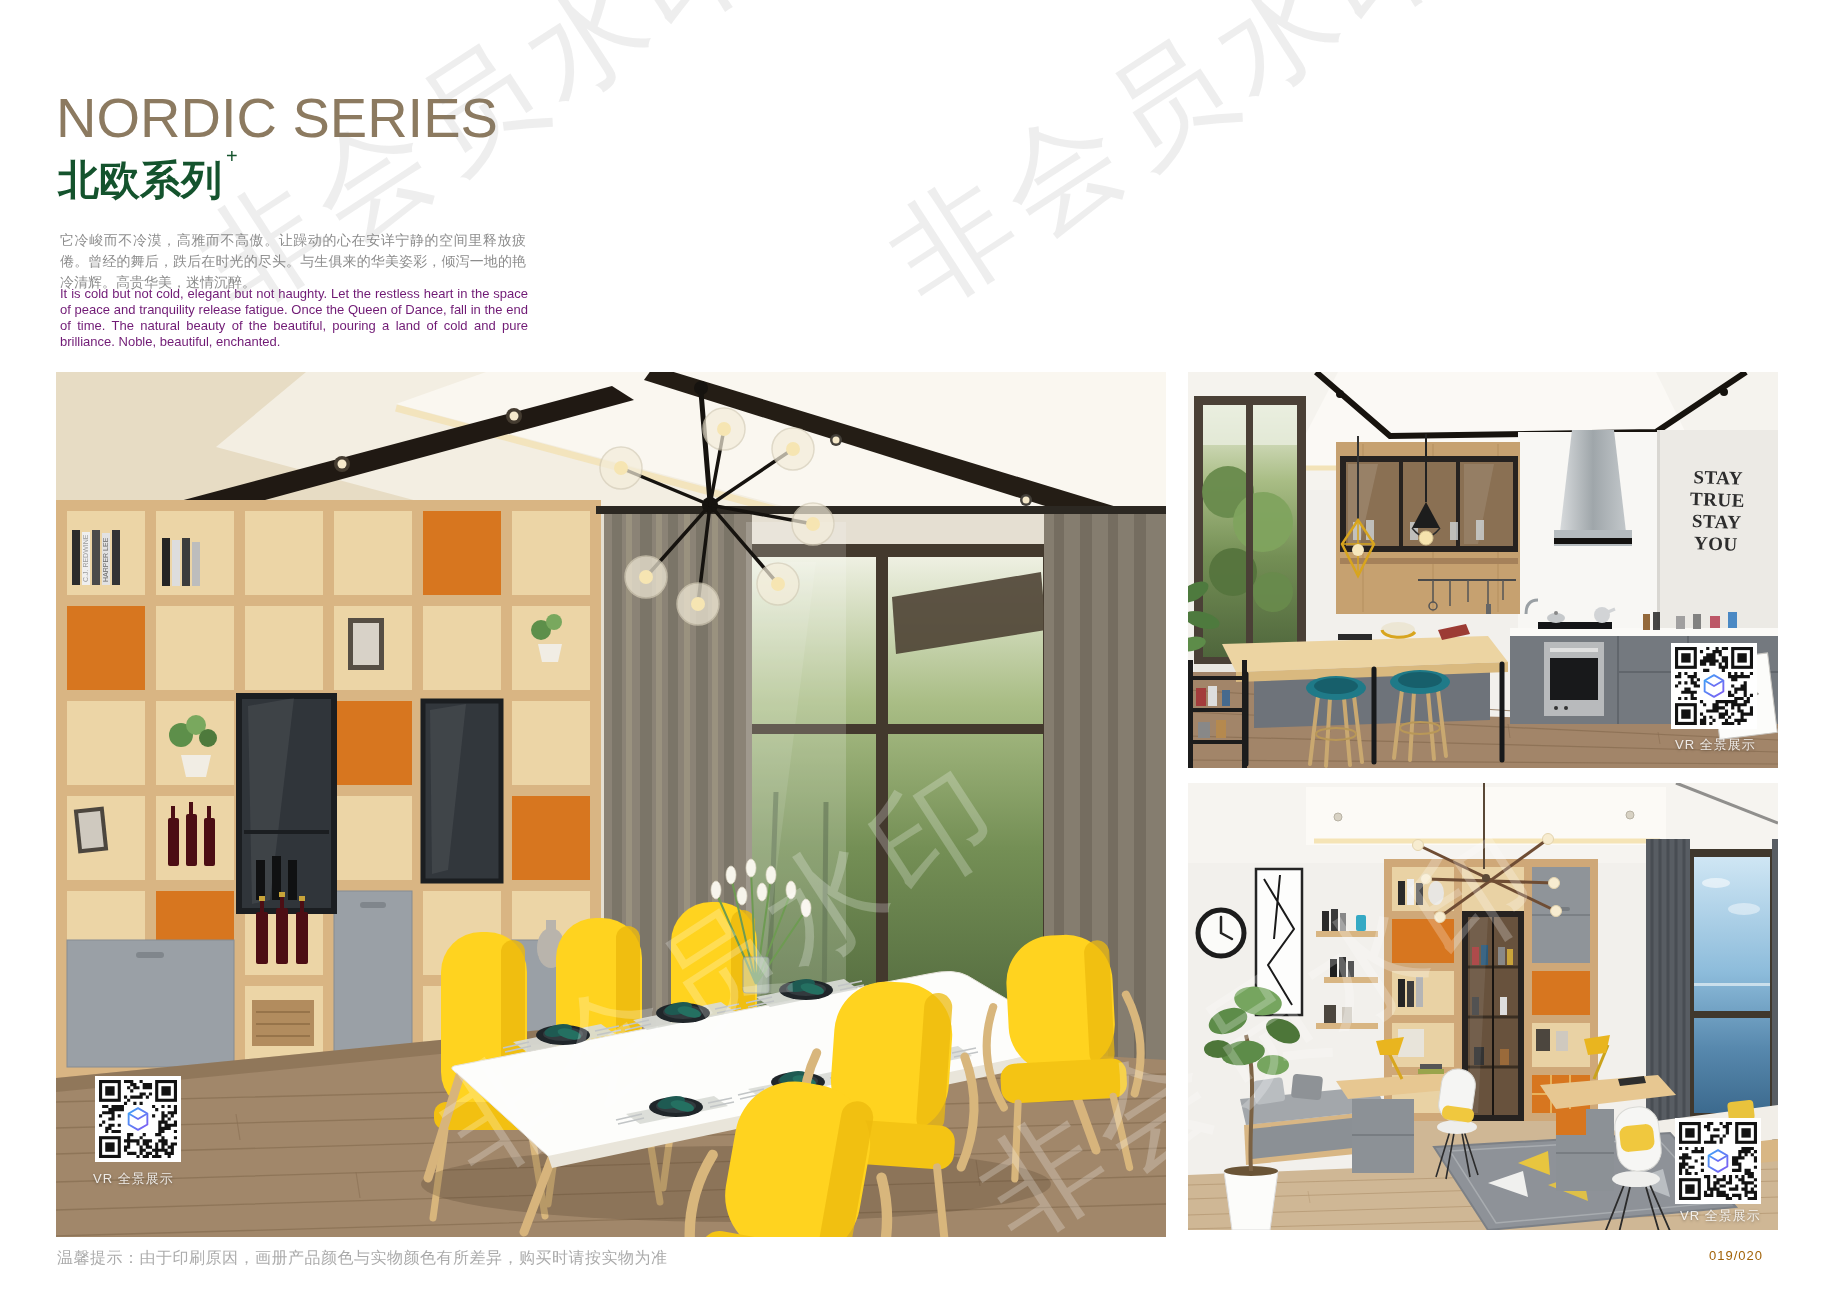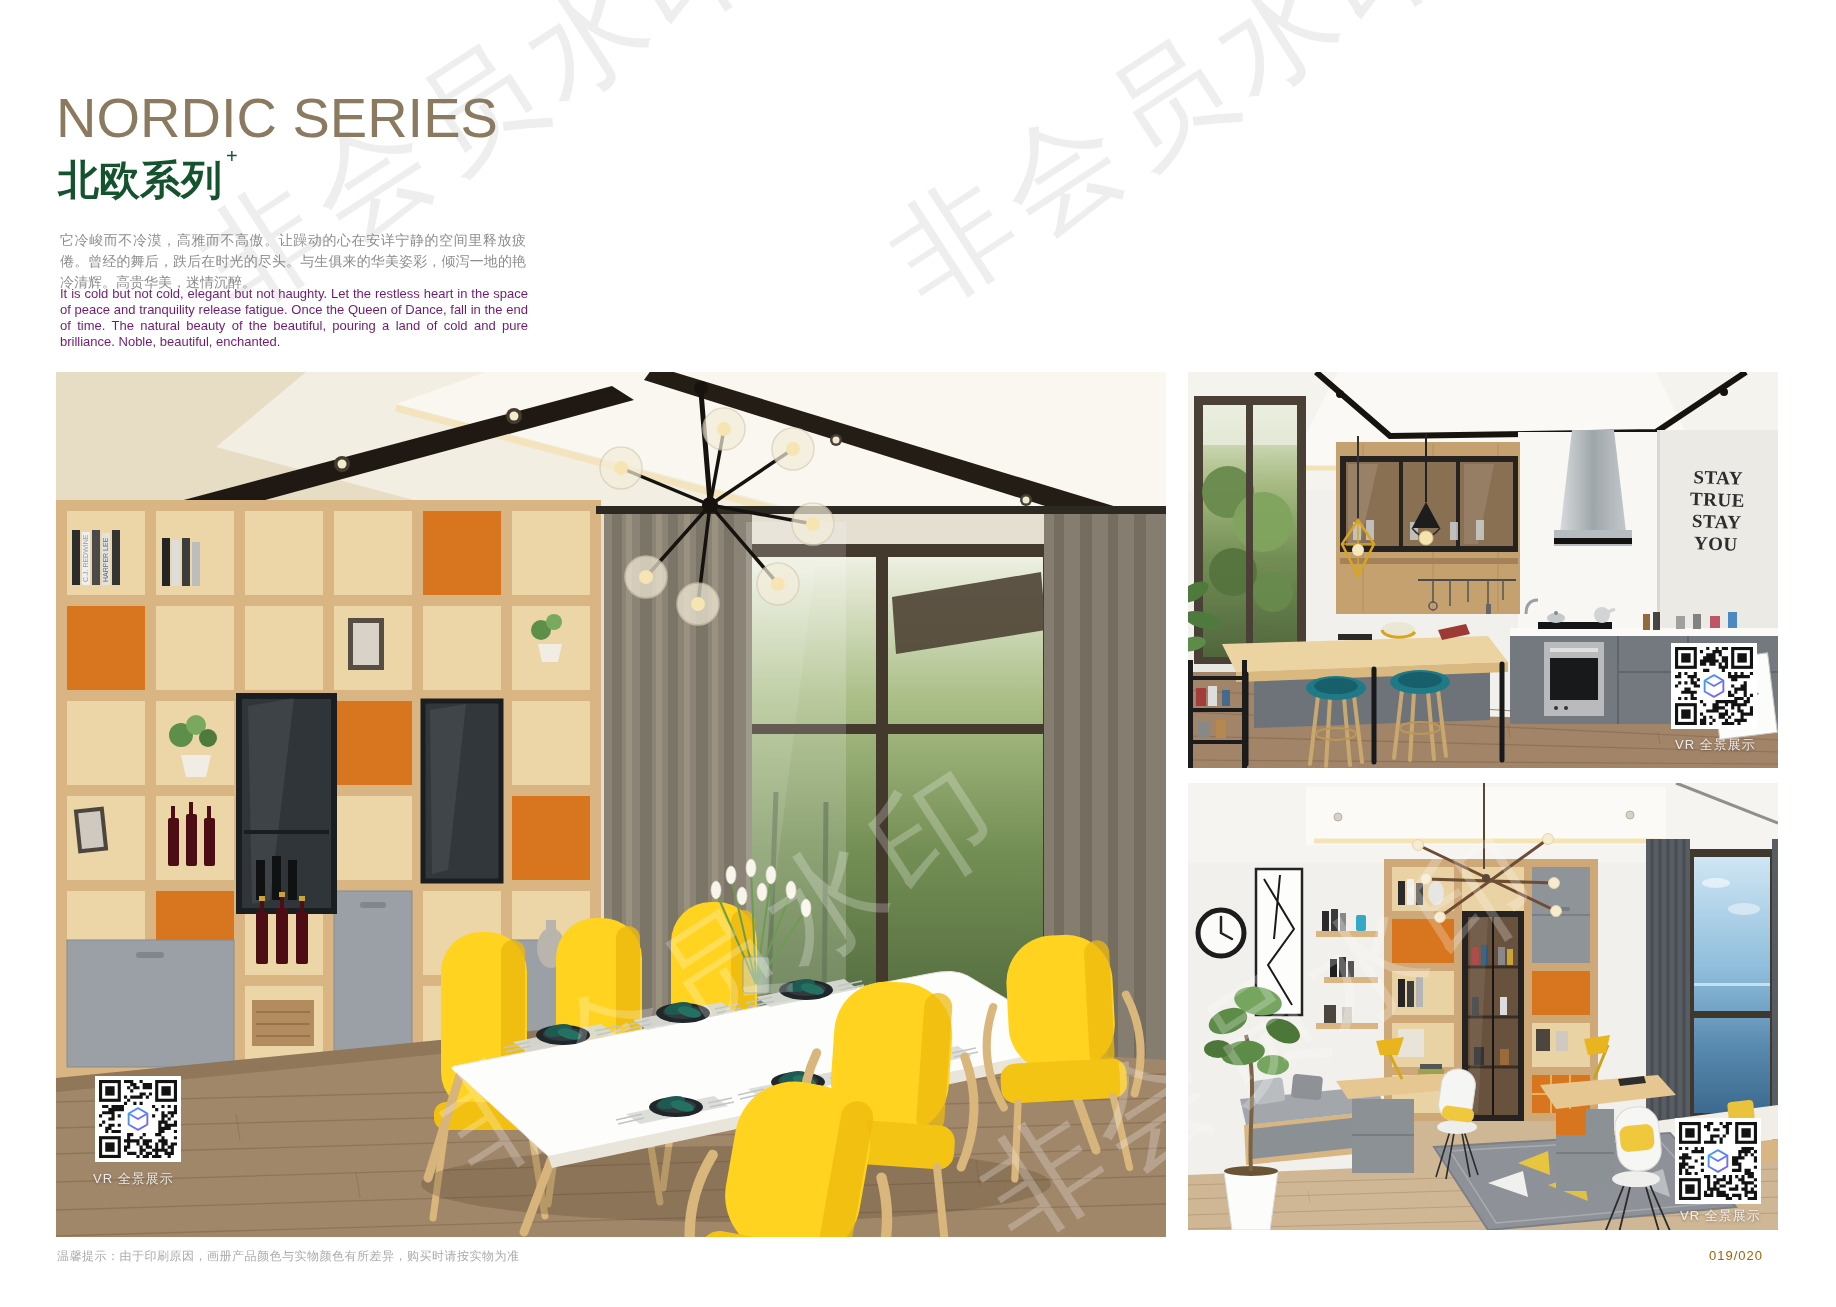--- a/index.html
+++ b/index.html
@@ -35,21 +35,21 @@
   
   .wm{position:absolute;z-index:10;font-size:118px;letter-spacing:10px;white-space:nowrap;
       transform:rotate(-33deg);transform-origin:0 50%;pointer-events:none;font-weight:400;}
   .wm-grey{color:rgba(120,120,120,.13);}
   .wm-white{color:rgba(255,255,255,.24);}
   .wm-1{left:215px;top:200px;}
   .wm-2{left:905px;top:195px;}
   .wm-3{left:455px;top:1065px;}
   .wm-4{left:995px;top:1130px;}
   
-  .footer-note{position:absolute;left:57px;top:1248px;font-size:12px;color:#ababab;letter-spacing:.5px;}
+  .footer-note{position:absolute;left:57px;top:1248px;font-size:16px;color:#ababab;letter-spacing:.5px;}
   .page-number{position:absolute;left:1700px;top:1248px;font-size:13px;color:#a16207;letter-spacing:1px;margin-left:9px;}
 </style>
 </head>
 <body>
 
 <div class="page">
 
   <h1 class="title">NORDIC SERIES</h1>
   <div class="subtitle"><span>北欧系列</span><sup>+</sup></div>
   <p class="intro-zh">它冷峻而不冷漠，高雅而不高傲。让躁动的心在安详宁静的空间里释放疲倦。曾经的舞后，跌后在时光的尽头。与生俱来的华美姿彩，倾泻一地的艳冷清辉。高贵华美，迷情沉醉。</p>

